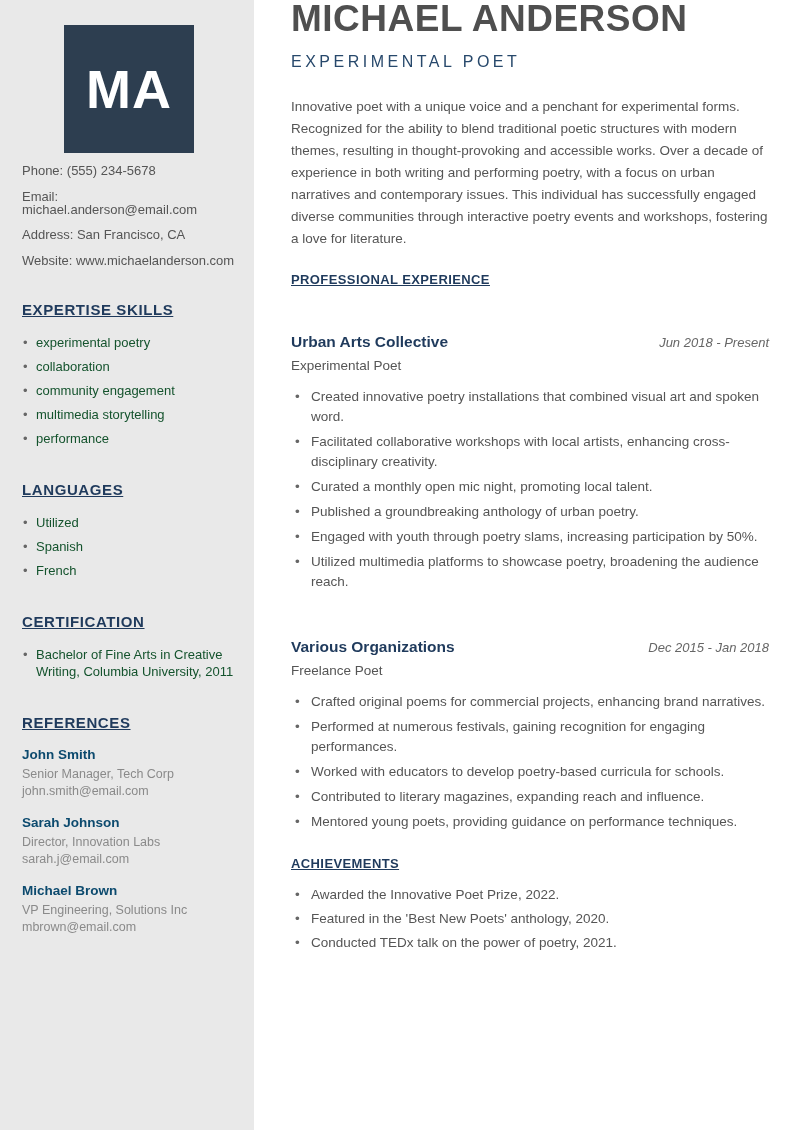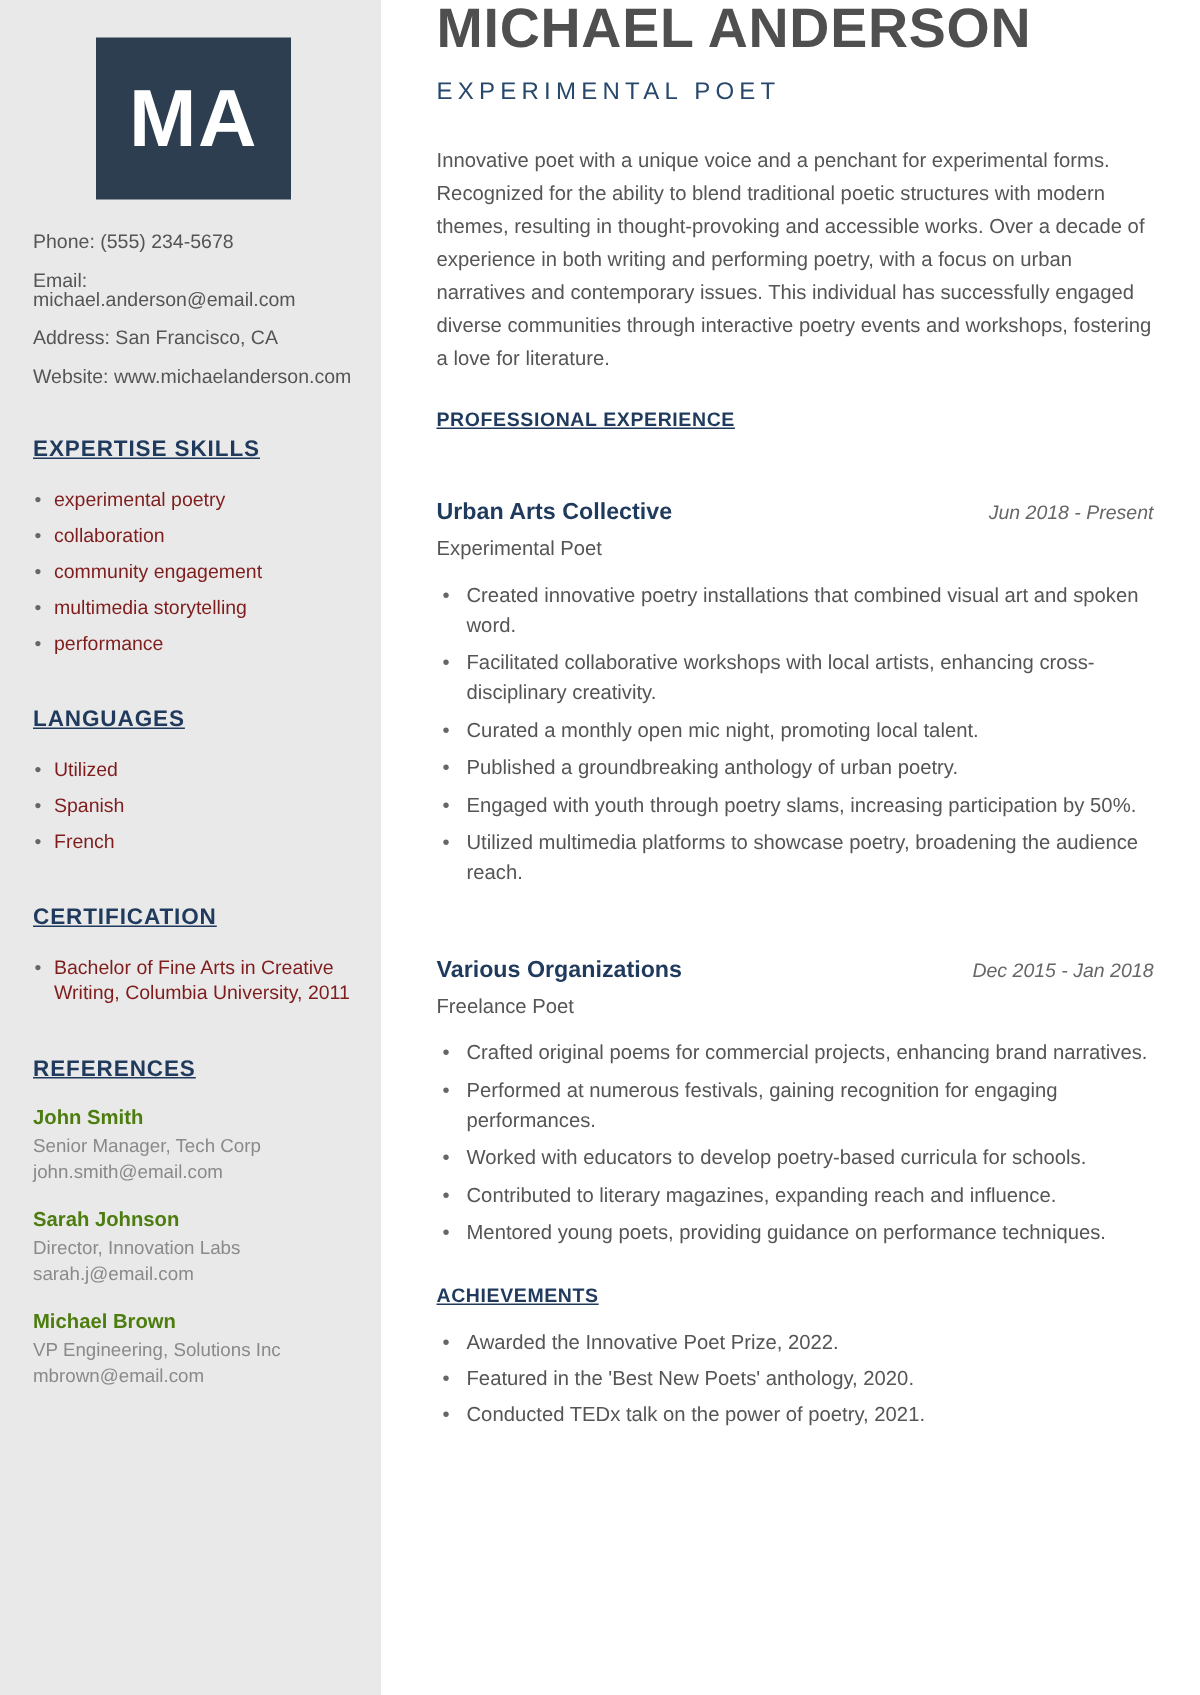--- a/index.html
+++ b/index.html
@@ -11,48 +11,48 @@
   }
 
   
   .sidebar {
     position: absolute; left: 0; top: 0;
     width: 254px; height: 1130px;
     background: #e9e9e9;
     padding: 25px 18px 0 22px;
   }
   .avatar {
-    width: 130px; height: 108px;
+    width: 130px; height: 128px;
     background: #2d3e50;
     margin: 0 auto;
     display: flex; align-items: center; justify-content: center;
   }
   .avatar span {
     color: #ffffff; font-size: 54px; font-weight: bold; letter-spacing: 1px;
   }
-  .contact { margin-top: 21px; }
+  .contact { margin-top: 11px; }
   .contact-line {
     font-size: 13px; color: #555555; margin-bottom: 12.5px; line-height: 13px;
   }
   .side-section { margin-top: 34px; }
   .side-heading {
     font-size: 15px; font-weight: bold; color: #1f3a5c;
     text-decoration: underline; letter-spacing: 0.6px;
     margin-bottom: 16px;
   }
   .side-list { list-style: none; }
   .side-list li {
-    font-size: 13px; color: #7f1d1d; line-height: 17px;
+    font-size: 13px; color: #14532d; line-height: 17px;
     padding-left: 14px; position: relative; margin-bottom: 7px;
   }
   .side-list li::before {
     content: "•"; position: absolute; left: 1px; top: 0; color: #666666;
   }
   .ref-entry { margin-bottom: 15px; }
-  .ref-name { font-size: 13.5px; font-weight: bold; color: #4d7c0f; margin-bottom: 4px; }
+  .ref-name { font-size: 13.5px; font-weight: bold; color: #0c4a6e; margin-bottom: 4px; }
   .ref-sub { font-size: 12.5px; color: #8a8a8a; line-height: 17px; }
 
   
   .main {
     position: absolute; left: 291px; top: 0; width: 478px;
   }
   .name {
     font-size: 37px; line-height: 1;
     font-weight: bold; color: #4f4f4f; letter-spacing: 0.5px;
   }

